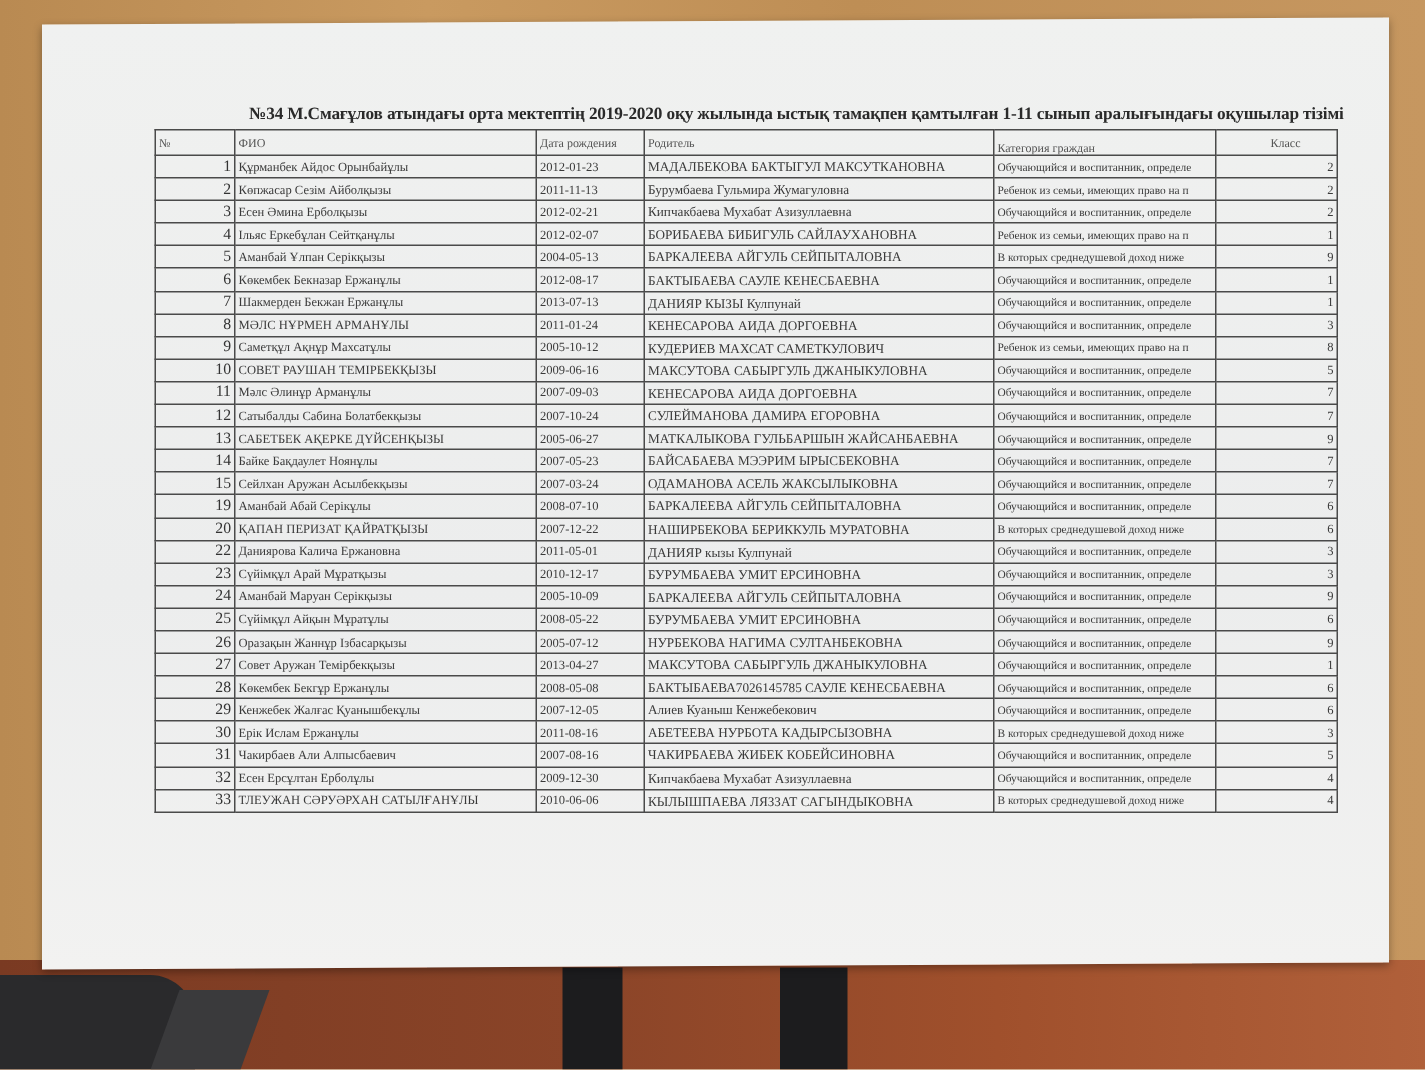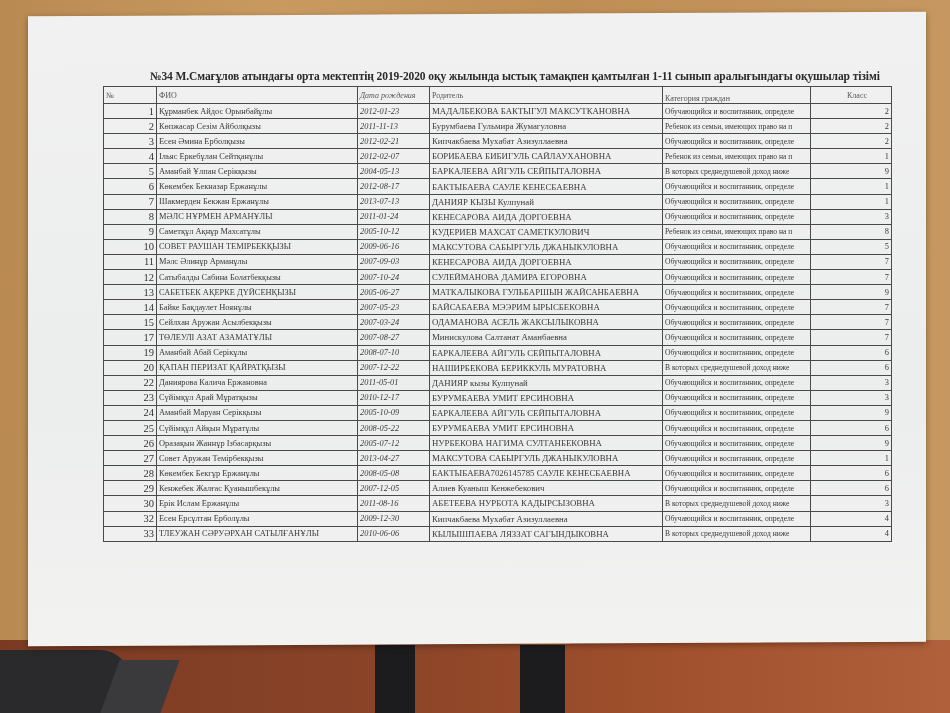--- a/index.html
+++ b/index.html
@@ -6,30 +6,30 @@
   body{width:950px;height:713px;overflow:hidden;position:relative;
     background:linear-gradient(90deg,#b98a52 0%,#c99a60 30%,#be8e55 60%,#c69760 100%);
     font-family:"Liberation Serif","DejaVu Serif",serif;}
   .floor{position:absolute;left:0;top:640px;width:950px;height:73px;
     background:linear-gradient(90deg,#7a3a22 0%,#8a4428 40%,#a0502c 70%,#b0603a 100%);}
   .chair-leg{position:absolute;background:#1c1c1e;}
   .paper{position:absolute;left:28px;top:14px;width:898px;height:630px;
     background:linear-gradient(180deg,#f0f1f0 0%,#eceded 60%,#f2f2f1 100%);
     box-shadow:0 2px 6px rgba(0,0,0,.35);
     transform:skewY(-0.3deg);}
-  .title{position:absolute;left:150px;top:70px;width:720px;font-weight:bold;font-size:11.5px;
+  .title{position:absolute;left:166px;top:70px;width:720px;font-weight:bold;font-size:11.5px;
     color:#2a2a2a;white-space:nowrap;letter-spacing:-0.1px;}
   table.roster{position:absolute;left:103px;top:86px;border-collapse:collapse;
     font-size:8.4px;color:#3a3a3a;table-layout:fixed;}
   table.roster td, table.roster th{border:1px solid #4a4a4a;padding:0 2px;height:14.1px;
     white-space:nowrap;overflow:hidden;font-weight:normal;text-align:left;}
   table.roster th{height:16px;font-size:8px;color:#555;}
   .c-no{width:48px;text-align:right !important;font-size:10px;color:#333;}
   .c-fio{width:196px;}
-  .c-date{width:67px;font-style:italic;}
+  .c-date{width:67px;}
   .c-parent{width:228px;font-size:8.8px;margin-left:19px;}
   .c-cat{width:143px;font-size:7.6px;}
   .c-class{width:42px;text-align:right !important;}
   td.c-no{font-size:10.5px;}
   th.c-cat{vertical-align:bottom;}
 </style>
 </head>
 <body>
 
 <div class="floor"></div>
@@ -168,28 +168,20 @@
       </tr>
       <tr>
         <td class="c-no">15</td>
         <td class="c-fio">Сейлхан Аружан Асылбекқызы</td>
         <td class="c-date">2007-03-24</td>
         <td class="c-parent">ОДАМАНОВА АСЕЛЬ ЖАКСЫЛЫКОВНА</td>
         <td class="c-cat">Обучающийся и воспитанник, определе</td>
         <td class="c-class">7</td>
       </tr>
       <tr>
-        <td class="c-no">17</td>
-        <td class="c-fio">ТӨЛЕУЛІ АЗАТ АЗАМАТҰЛЫ</td>
-        <td class="c-date">2007-08-27</td>
-        <td class="c-parent">Минискулова Салтанат Аманбаевна</td>
-        <td class="c-cat">Обучающийся и воспитанник, определе</td>
-        <td class="c-class">7</td>
-      </tr>
-      <tr>
         <td class="c-no">19</td>
         <td class="c-fio">Аманбай Абай Серікұлы</td>
         <td class="c-date">2008-07-10</td>
         <td class="c-parent">БАРКАЛЕЕВА АЙГУЛЬ СЕЙПЫТАЛОВНА</td>
         <td class="c-cat">Обучающийся и воспитанник, определе</td>
         <td class="c-class">6</td>
       </tr>
       <tr>
         <td class="c-no">20</td>
         <td class="c-fio">ҚАПАН ПЕРИЗАТ ҚАЙРАТҚЫЗЫ</td>
@@ -264,20 +256,28 @@
       </tr>
       <tr>
         <td class="c-no">30</td>
         <td class="c-fio">Ерік Ислам Ержанұлы</td>
         <td class="c-date">2011-08-16</td>
         <td class="c-parent">АБЕТЕЕВА НУРБОТА КАДЫРСЫЗОВНА</td>
         <td class="c-cat">В которых среднедушевой доход ниже</td>
         <td class="c-class">3</td>
       </tr>
       <tr>
+        <td class="c-no">31</td>
+        <td class="c-fio">Чакирбаев Али Алпысбаевич</td>
+        <td class="c-date">2007-08-16</td>
+        <td class="c-parent">ЧАКИРБАЕВА ЖИБЕК КОБЕЙСИНОВНА</td>
+        <td class="c-cat">Обучающийся и воспитанник, определе</td>
+        <td class="c-class">5</td>
+      </tr>
+      <tr>
         <td class="c-no">32</td>
         <td class="c-fio">Есен Ерсұлтан Ерболұлы</td>
         <td class="c-date">2009-12-30</td>
         <td class="c-parent">Кипчакбаева Мухабат Азизуллаевна</td>
         <td class="c-cat">Обучающийся и воспитанник, определе</td>
         <td class="c-class">4</td>
       </tr>
       <tr>
         <td class="c-no">33</td>
         <td class="c-fio">ТЛЕУЖАН СӘРУӘРХАН САТЫЛҒАНҰЛЫ</td>

